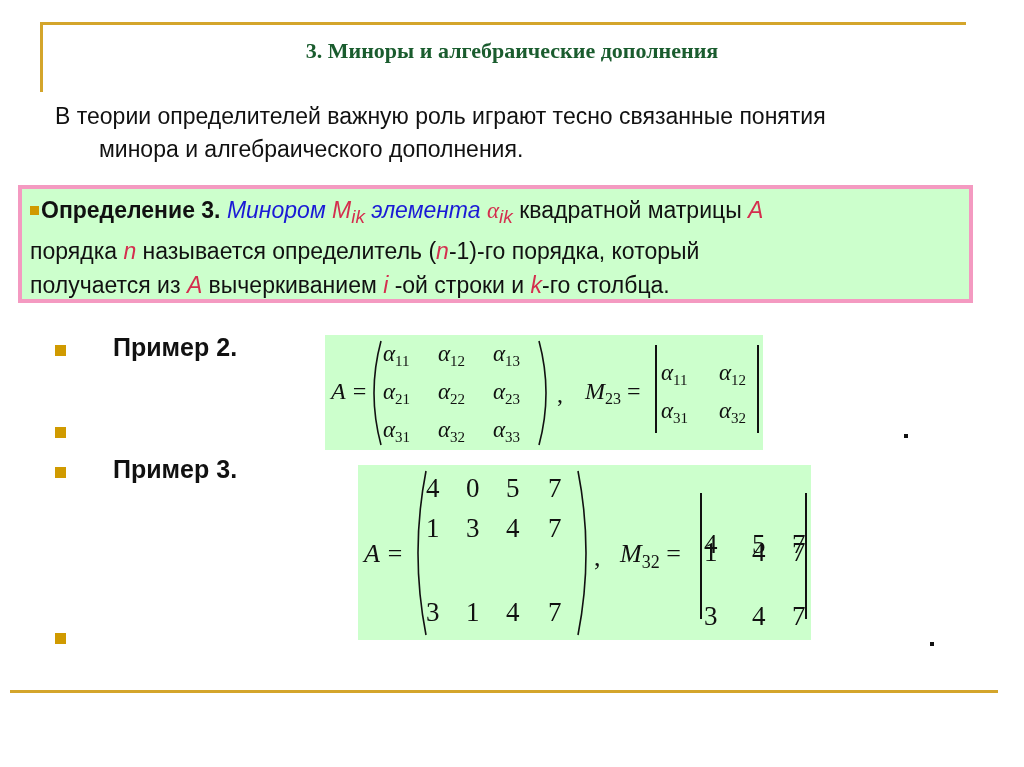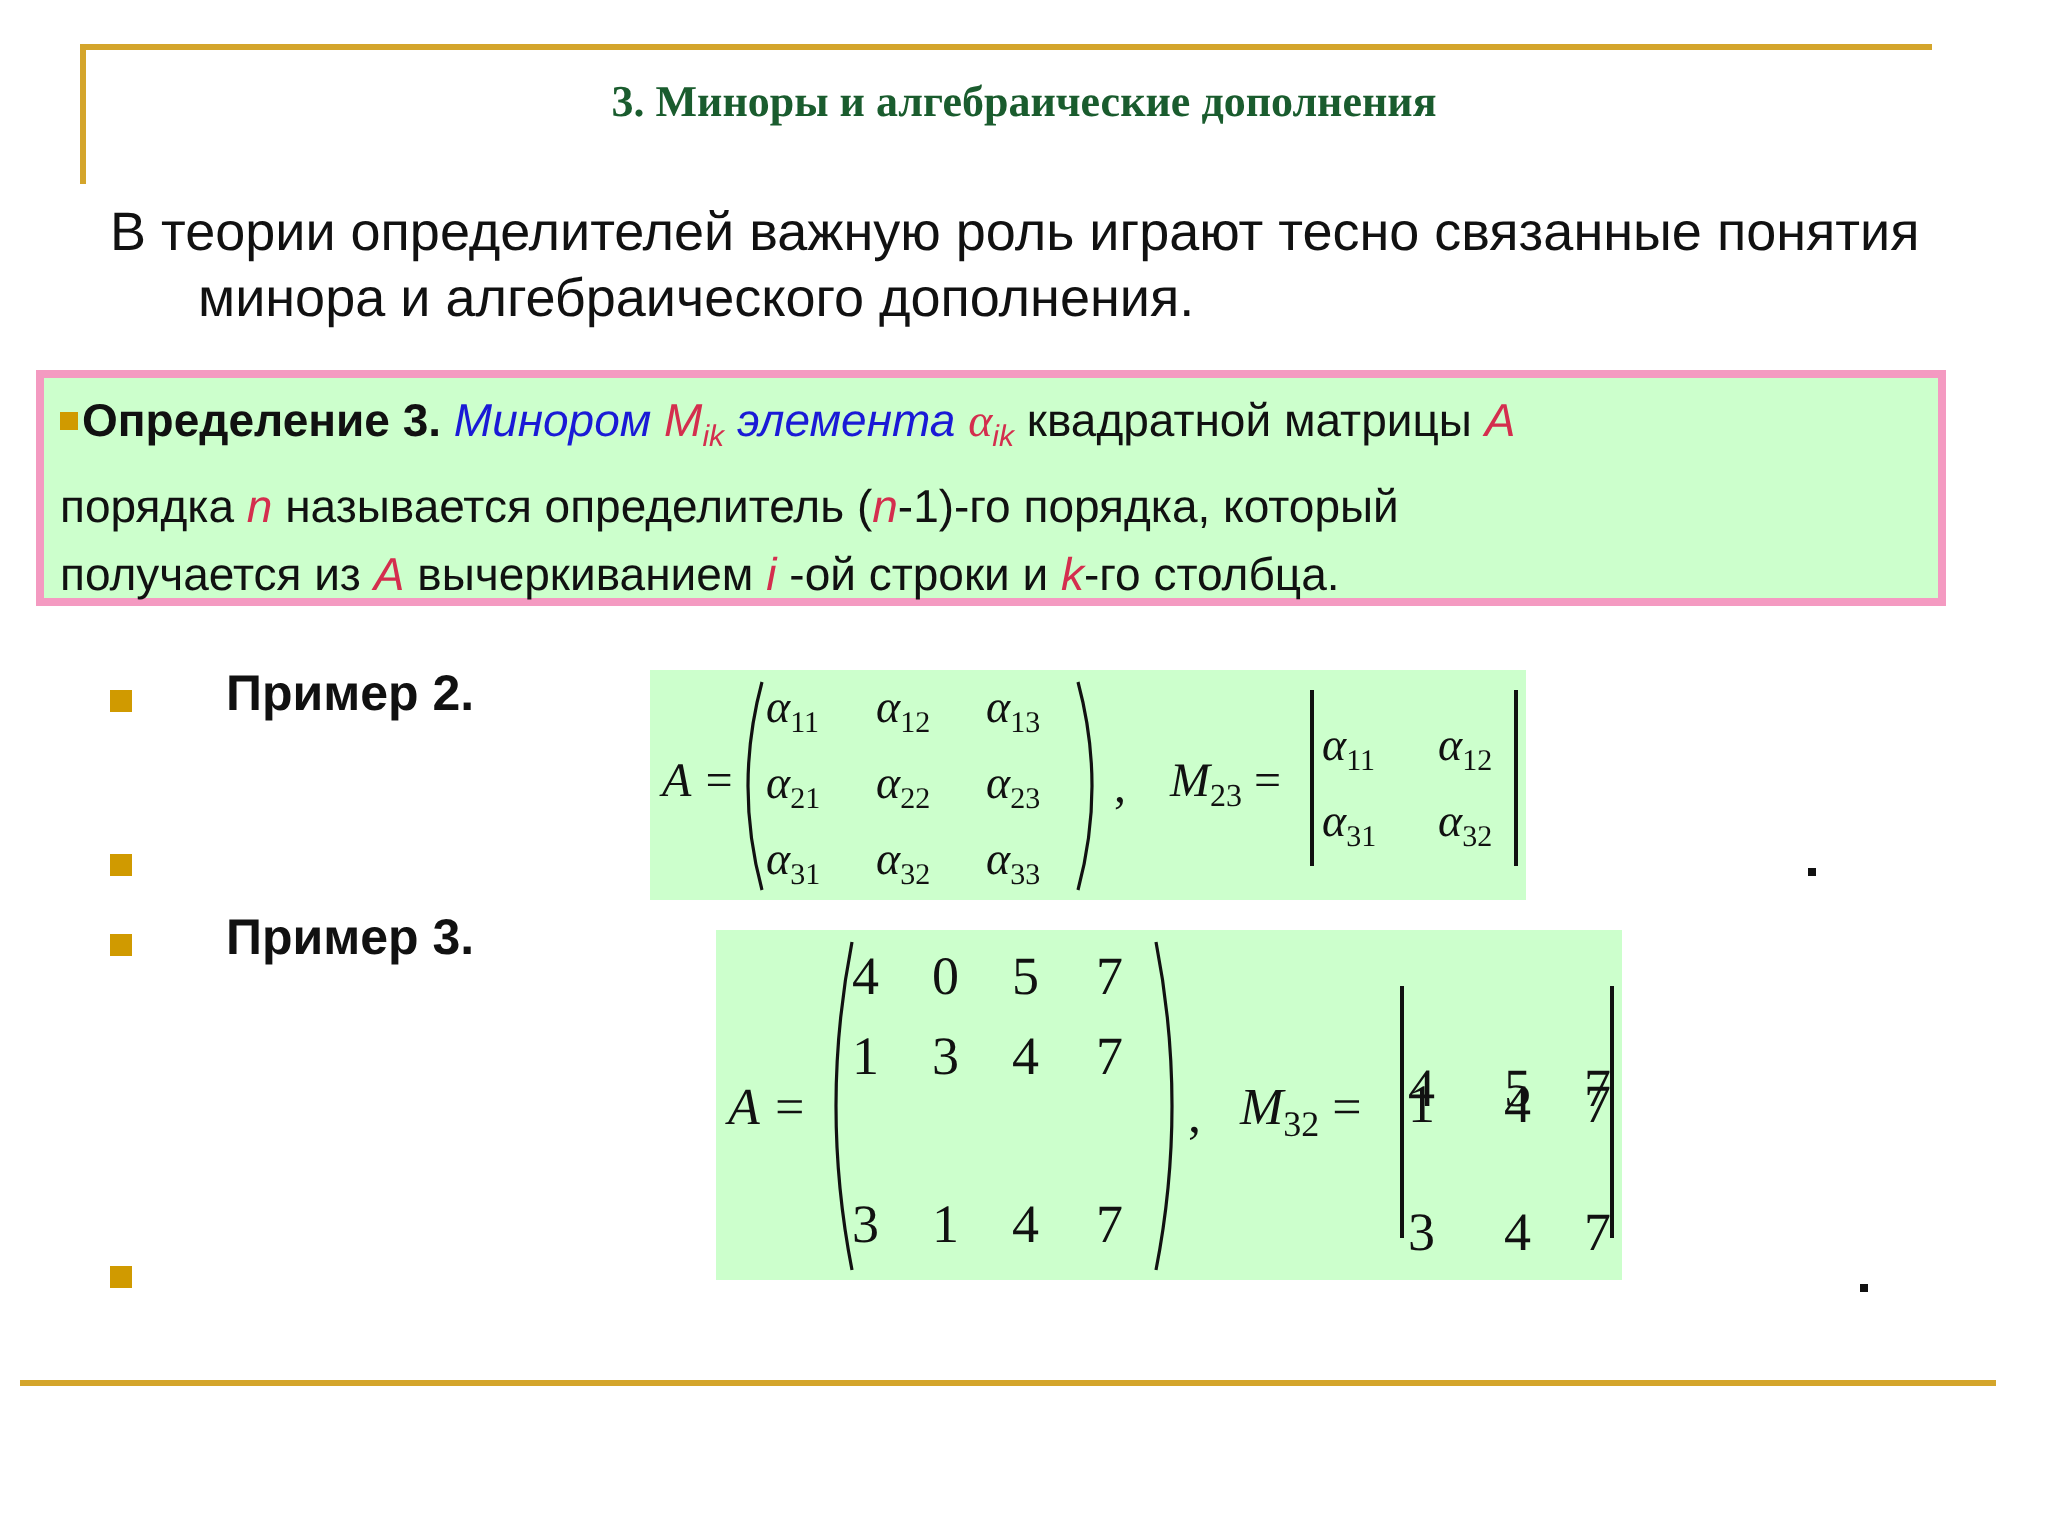--- a/index.html
+++ b/index.html
@@ -1,28 +1,28 @@
 <!DOCTYPE html>
 <html><head>
 <meta charset="utf-8">
 <style>
   html, body { margin: 0; padding: 0; background: #ffffff; }
   body { width: 1024px; height: 767px; position: relative; overflow: hidden; font-family: "Liberation Sans", sans-serif; color: #111; }
   .top-rule { position: absolute; left: 40px; top: 22px; width: 926px; height: 3px; background: #d4a52b; }
   .left-rule { position: absolute; left: 40px; top: 22px; width: 3px; height: 70px; background: #d4a52b; }
   .bottom-rule { position: absolute; left: 10px; top: 690px; width: 988px; height: 3px; background: #d4a52b; }
   .title { position: absolute; left: 0; top: 38px; width: 1024px; text-align: center; font-family: "Liberation Serif", serif; font-weight: bold; font-size: 22px; color: #1a5c2e; letter-spacing: 0px; }
-  .intro { position: absolute; left: 55px; top: 100px; width: 940px; font-size: 27px; line-height: 33px; color: #111; }
+  .intro { position: absolute; left: 55px; top: 100px; width: 940px; font-size: 23px; line-height: 33px; color: #111; }
   .intro .l2 { padding-left: 44px; display: block; }
   .def-box { position: absolute; left: 18px; top: 185px; width: 955px; height: 118px; background: #ccffcc; border: 4px solid #f49ac1; padding: 4px 8px; box-sizing: border-box; font-size: 23px; line-height: 34px; }
   .def-box .bullet { display: inline-block; width: 9px; height: 9px; background: #d09a00; margin-right: 2px; vertical-align: 3px; }
   .b { font-weight: bold; color: #111; }
   .blue { color: #1a1ad6; font-style: italic; }
   .red { color: #d42e4e; font-style: italic; }
-  .sub { font-size: 15px; vertical-align: -5px; }
+  .sub { font-size: 19px; vertical-align: -5px; }
   .sq { position: absolute; width: 11px; height: 11px; background: #d09a00; }
   .ex-label { position: absolute; font-weight: bold; font-size: 25px; color: #111; }
   .mbox { position: absolute; background: #ccffcc; font-family: "Liberation Serif", serif; color: #111; }
   .dot { position: absolute; width: 4px; height: 4px; background: #111; }
   .frow { position: absolute; white-space: nowrap; }
   .it { font-style: italic; }
 </style>
 </head>
 <body>
 

